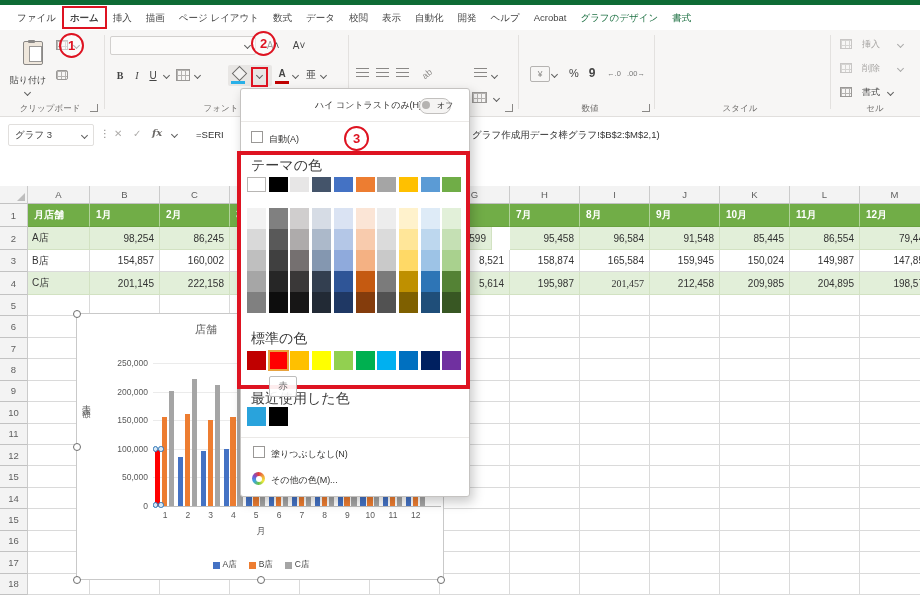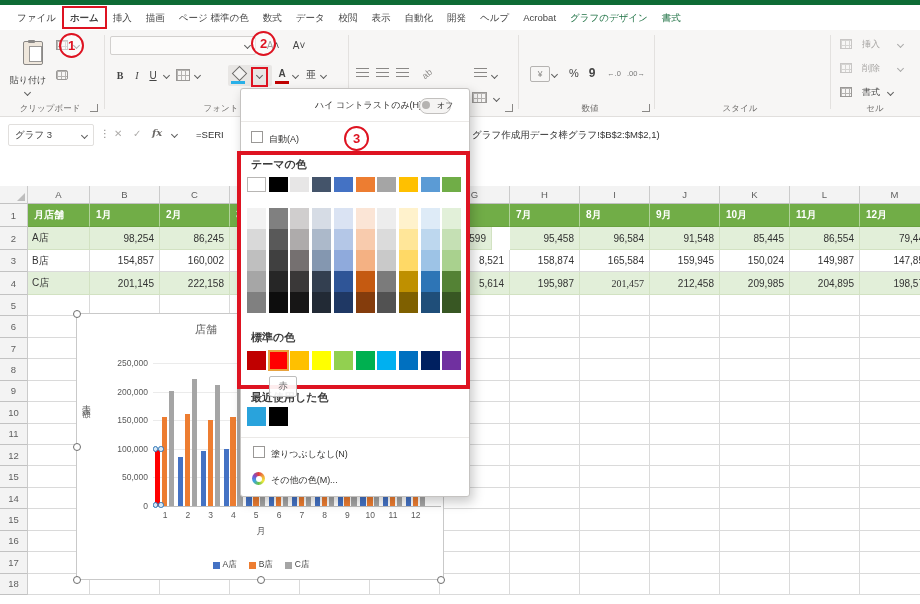--- a/index.html
+++ b/index.html
@@ -70,21 +70,21 @@
   #xaxis-title{position:absolute;left:0;top:211px;width:368px;text-align:center;font-size:9px;color:#595959}
   #legend{position:absolute;left:0;top:245px;width:368px;display:flex;justify-content:center;gap:12px;align-items:center}
   .lgitem{display:flex;align-items:center;gap:3px;font-size:8.5px;color:#444}
   .lgsq{width:7px;height:7px;display:inline-block}
   .hdl{position:absolute;width:8px;height:8px;border:1.3px solid #6E6E6E;background:#fff;border-radius:50%;z-index:3;box-sizing:border-box}
   .ptsel{position:absolute;width:5.5px;height:5.5px;border:1.2px solid #2E75B6;background:#DAE9F6;border-radius:50%;z-index:4;box-sizing:border-box}
   
   #panel{left:240px;top:88px;width:230px;height:409px;background:#fff;border:1px solid #C5C3C1;border-radius:3px;
          box-shadow:3px 5px 12px rgba(0,0,0,.22);z-index:10;box-sizing:border-box}
   .pl{position:absolute;font-size:9px;color:#323130;white-space:nowrap}
-  .plb{position:absolute;font-size:11px;font-weight:700;color:#3b3b3b;white-space:nowrap}
+  .plb{position:absolute;font-size:14px;font-weight:400;color:#3b3b3b;white-space:nowrap}
   .pdiv{position:absolute;left:0;width:228px;height:1px;background:#EBE9E7}
   .sq{position:absolute;width:12px;height:12px;background:#fff;border:1px solid #9a9896;box-sizing:border-box}
   .pill{position:absolute;width:30px;height:14px;border:1px solid #C2C0BE;border-radius:8px;background:#F5F4F3}
   .pill .dot{position:absolute;left:2px;top:2px;width:8px;height:8px;border-radius:50%;background:#B5B3B1}
   .sw{position:absolute;box-sizing:border-box;cursor:pointer}
   .sw.white{border:1px solid #B8B6B4}
   .sw.hov{outline:2px solid #E8A33D;outline-offset:-1px}
   .palette{position:absolute;width:13px;height:13px;border-radius:50%;
            background:conic-gradient(#e23d3d,#f0a23c,#efe93c,#67c24b,#3ca5e2,#7a4fd0,#e23d3d)}
   .palette:after{content:"";position:absolute;left:3.5px;top:3.5px;width:6px;height:6px;border-radius:50%;background:#fff}
@@ -98,21 +98,21 @@
 </style>
 </head>
 <body>
 
 <div class="abs" id="topstrip"></div>
 <div class="abs" id="tabbar">
     <div class="tab">ファイル</div>
     <div class="tab boxed">ホーム</div>
     <div class="tab">挿入</div>
     <div class="tab">描画</div>
-    <div class="tab">ページ 標準の色</div>
+    <div class="tab">ページ レイアウト</div>
     <div class="tab">数式</div>
     <div class="tab">データ</div>
     <div class="tab">校閲</div>
     <div class="tab">表示</div>
     <div class="tab">自動化</div>
     <div class="tab">開発</div>
     <div class="tab">ヘルプ</div>
     <div class="tab">Acrobat</div>
     <div class="tab ctx">グラフのデザイン</div>
     <div class="tab ctx">書式</div>

